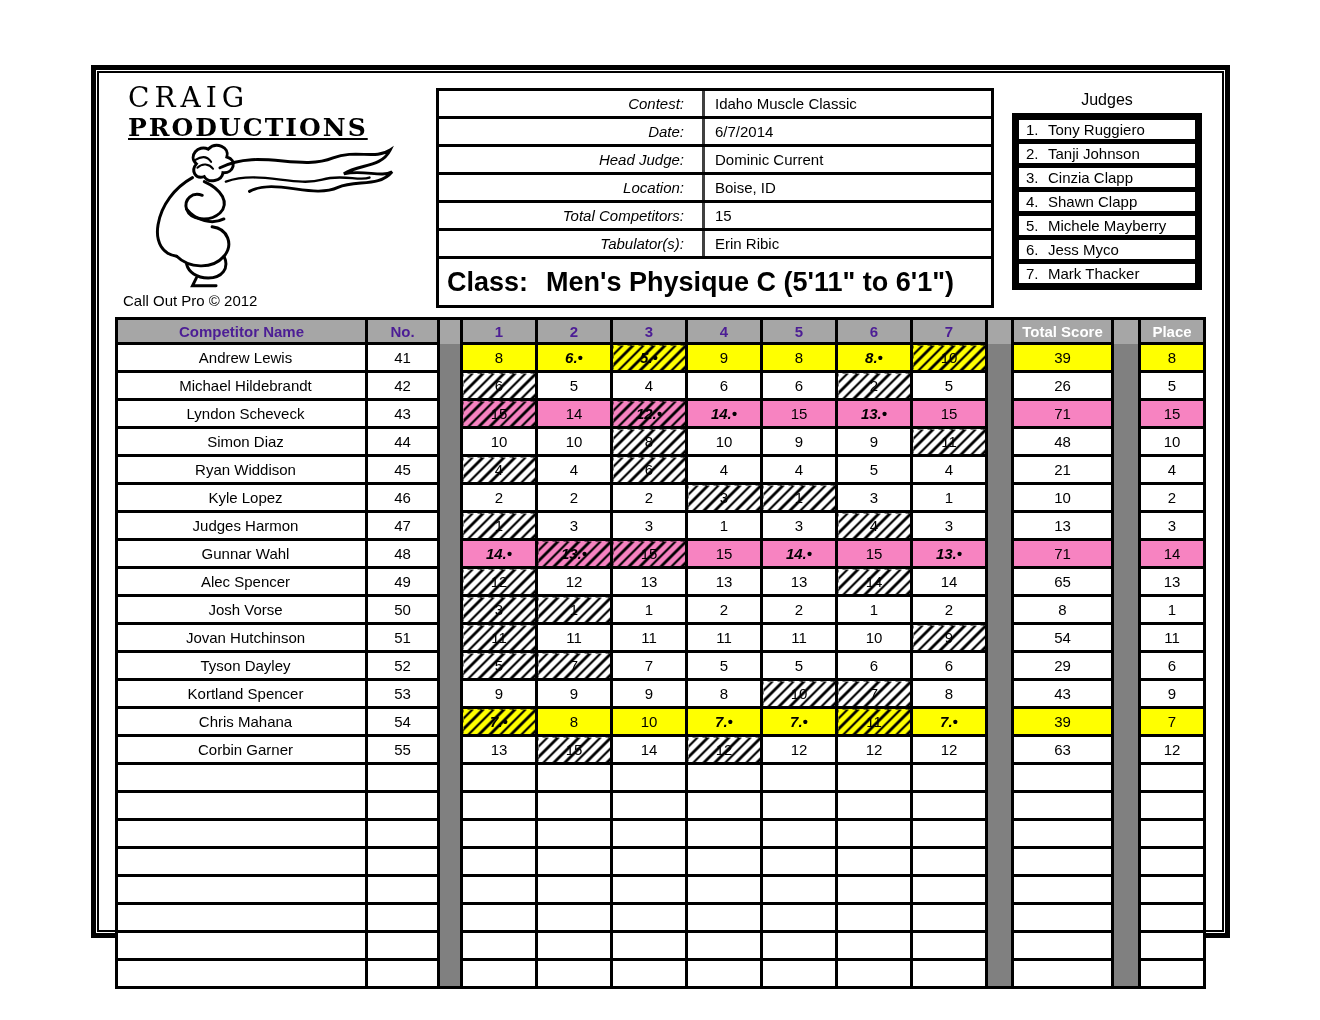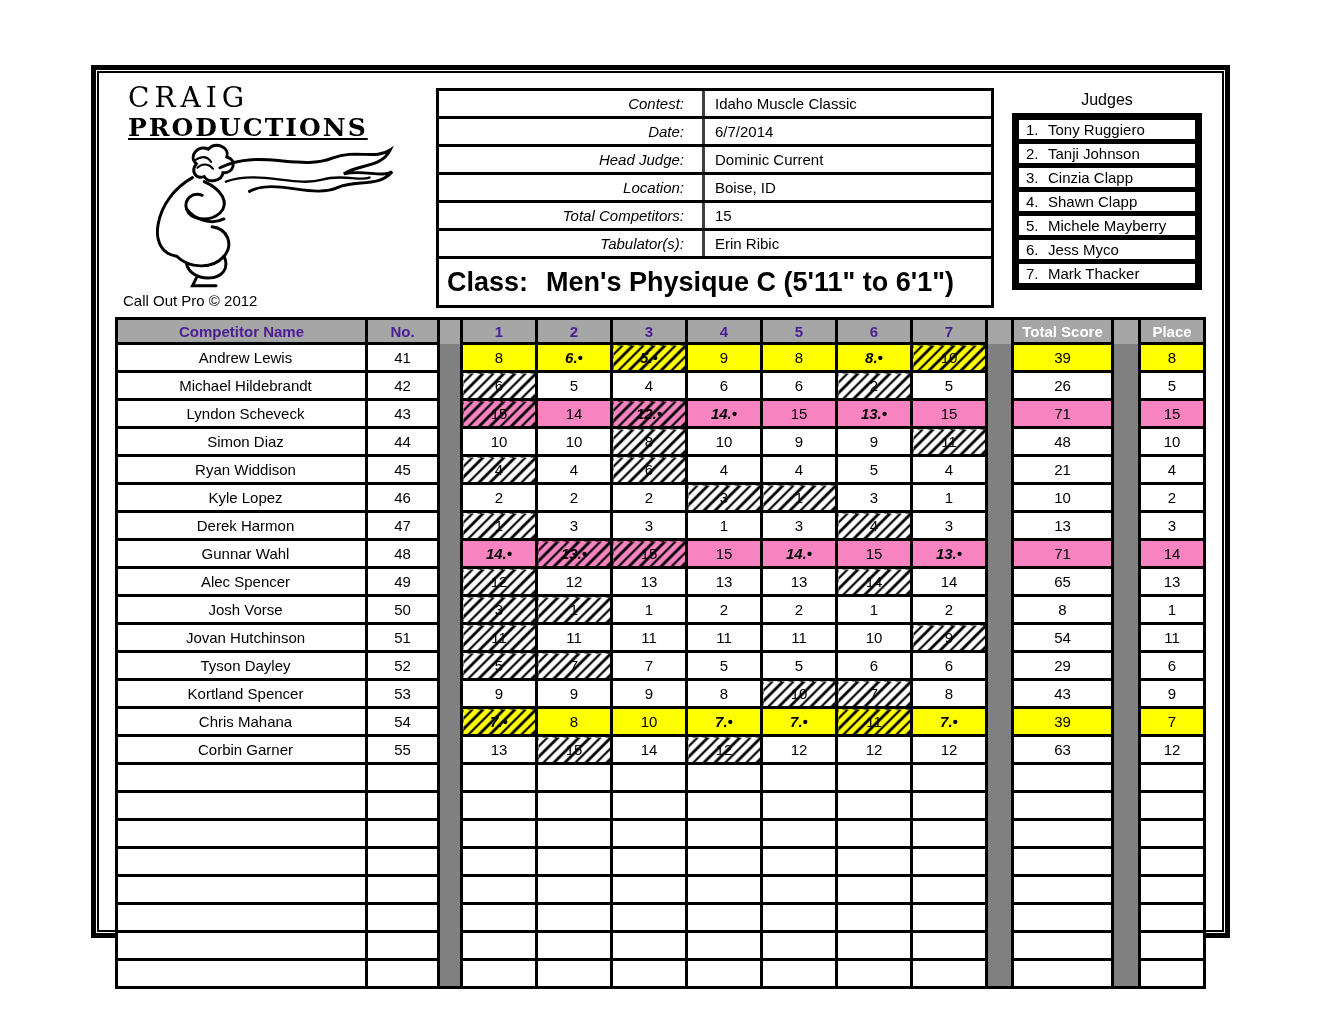--- a/index.html
+++ b/index.html
@@ -273,21 +273,21 @@
             <td class="hatch">3</td>
             <td class="hatch">1</td>
             <td>3</td>
             <td>1</td>
             <td class="sep"></td>
             <td>10</td>
             <td class="sep"></td>
             <td>2</td>
           </tr>
           <tr>
-            <td class="name">Derek Harmon</td>
+            <td class="name">Judges Harmon</td>
             <td>47</td>
             <td class="sep"></td>
             <td class="hatch">1</td>
             <td>3</td>
             <td>3</td>
             <td>1</td>
             <td>3</td>
             <td class="hatch">4</td>
             <td>3</td>
             <td class="sep"></td>

